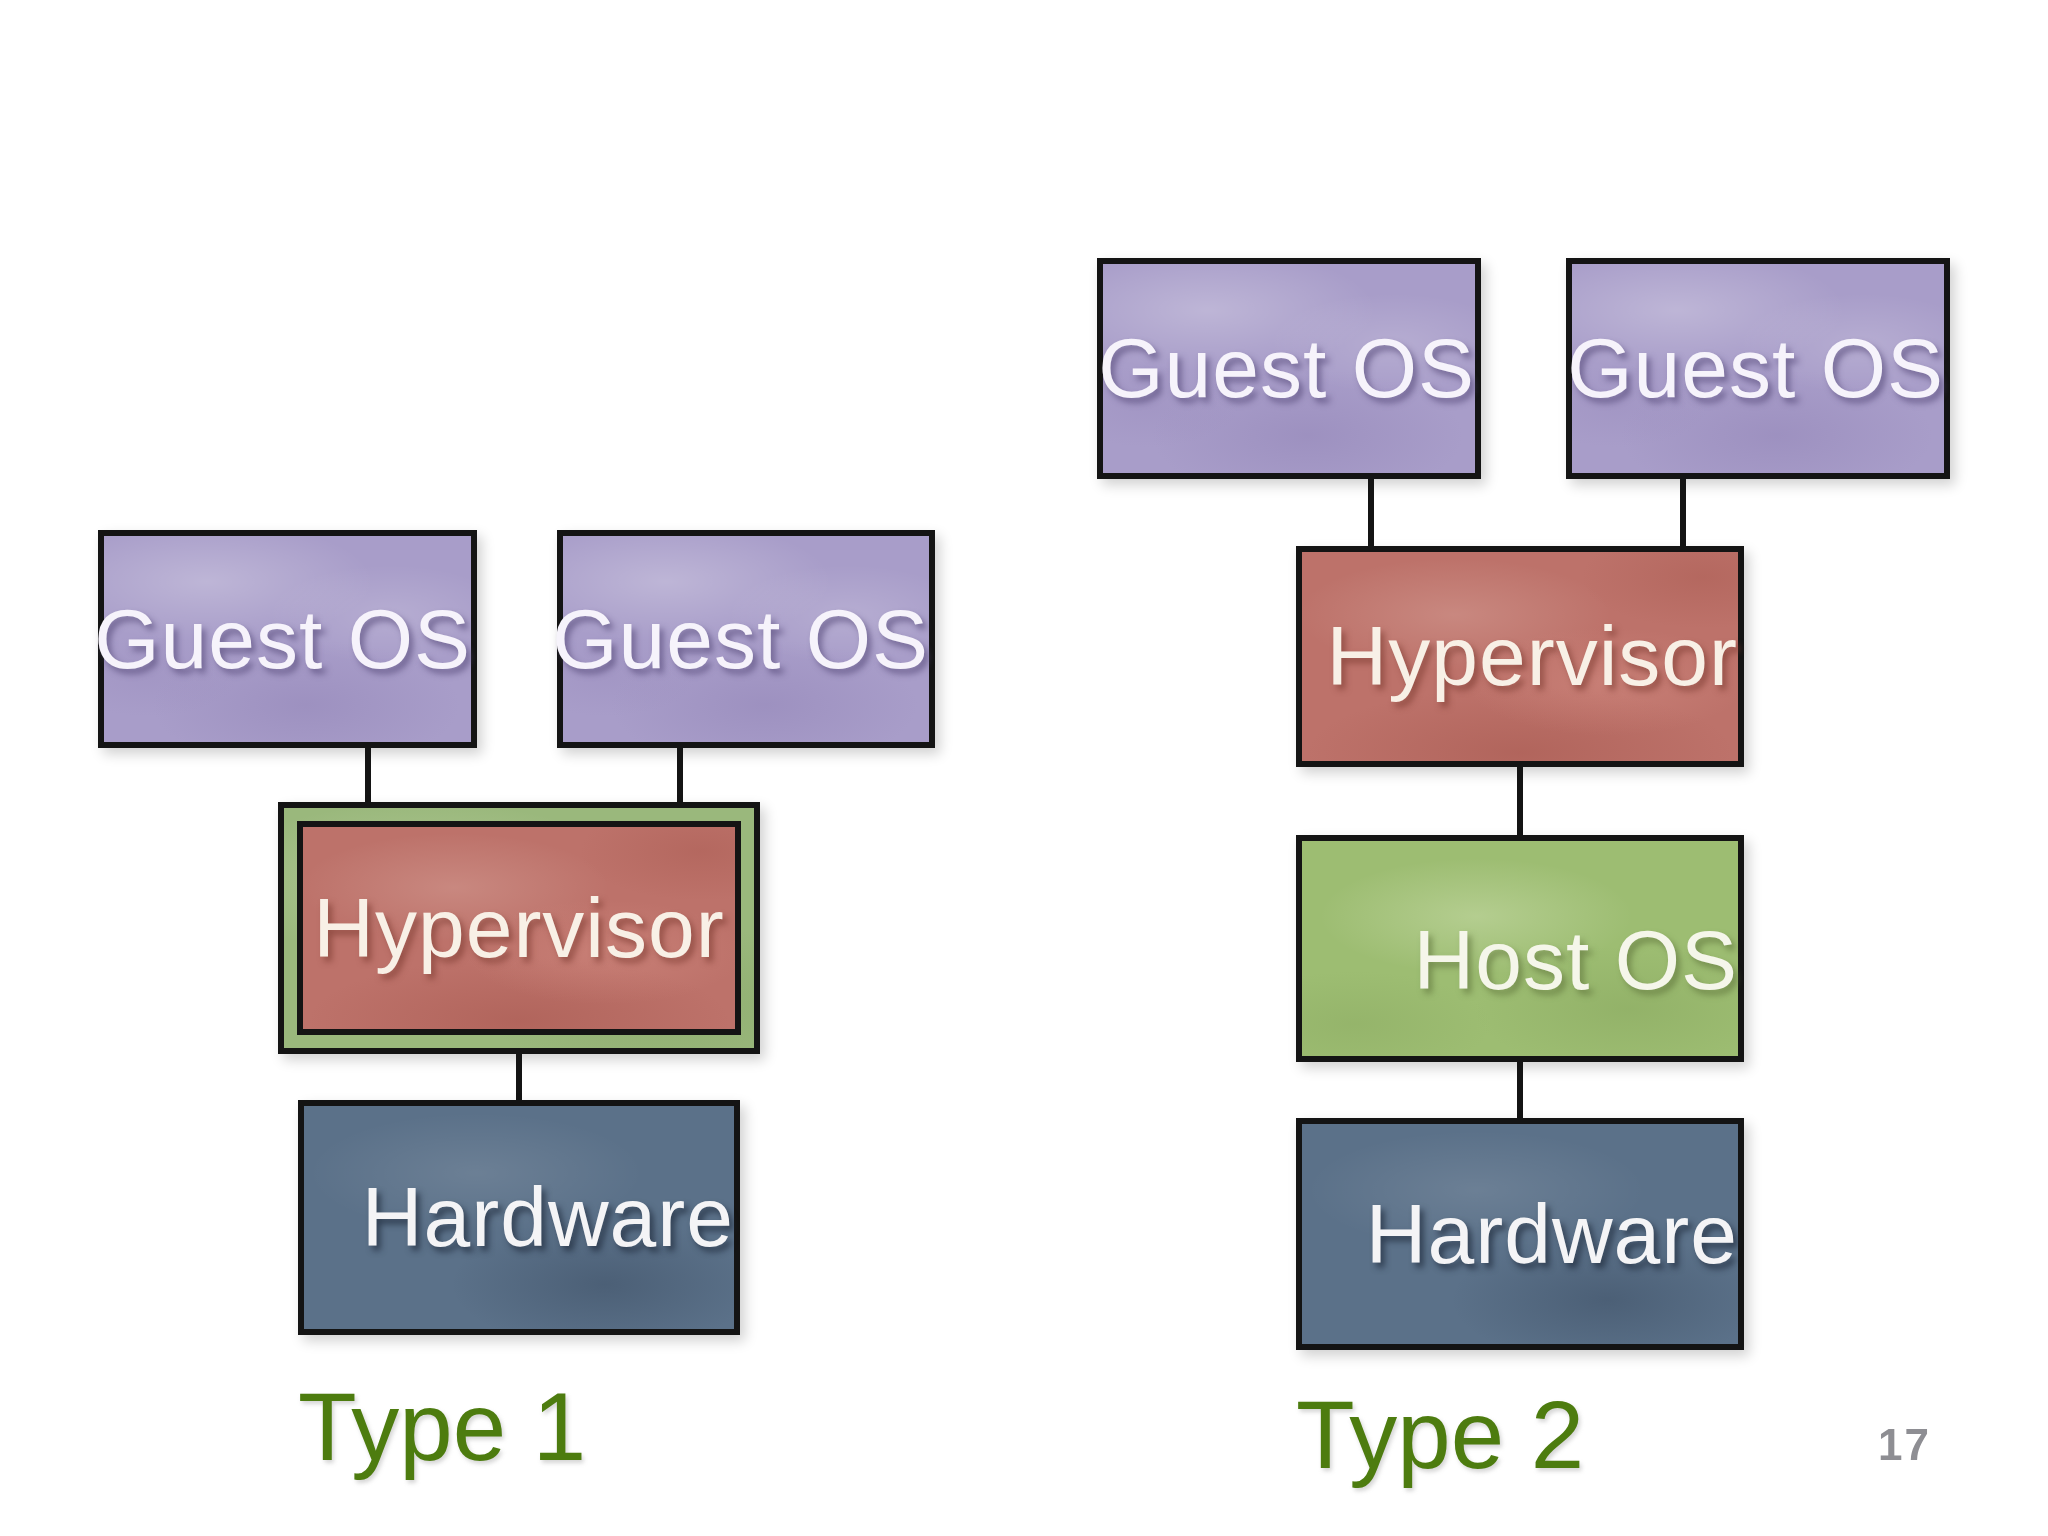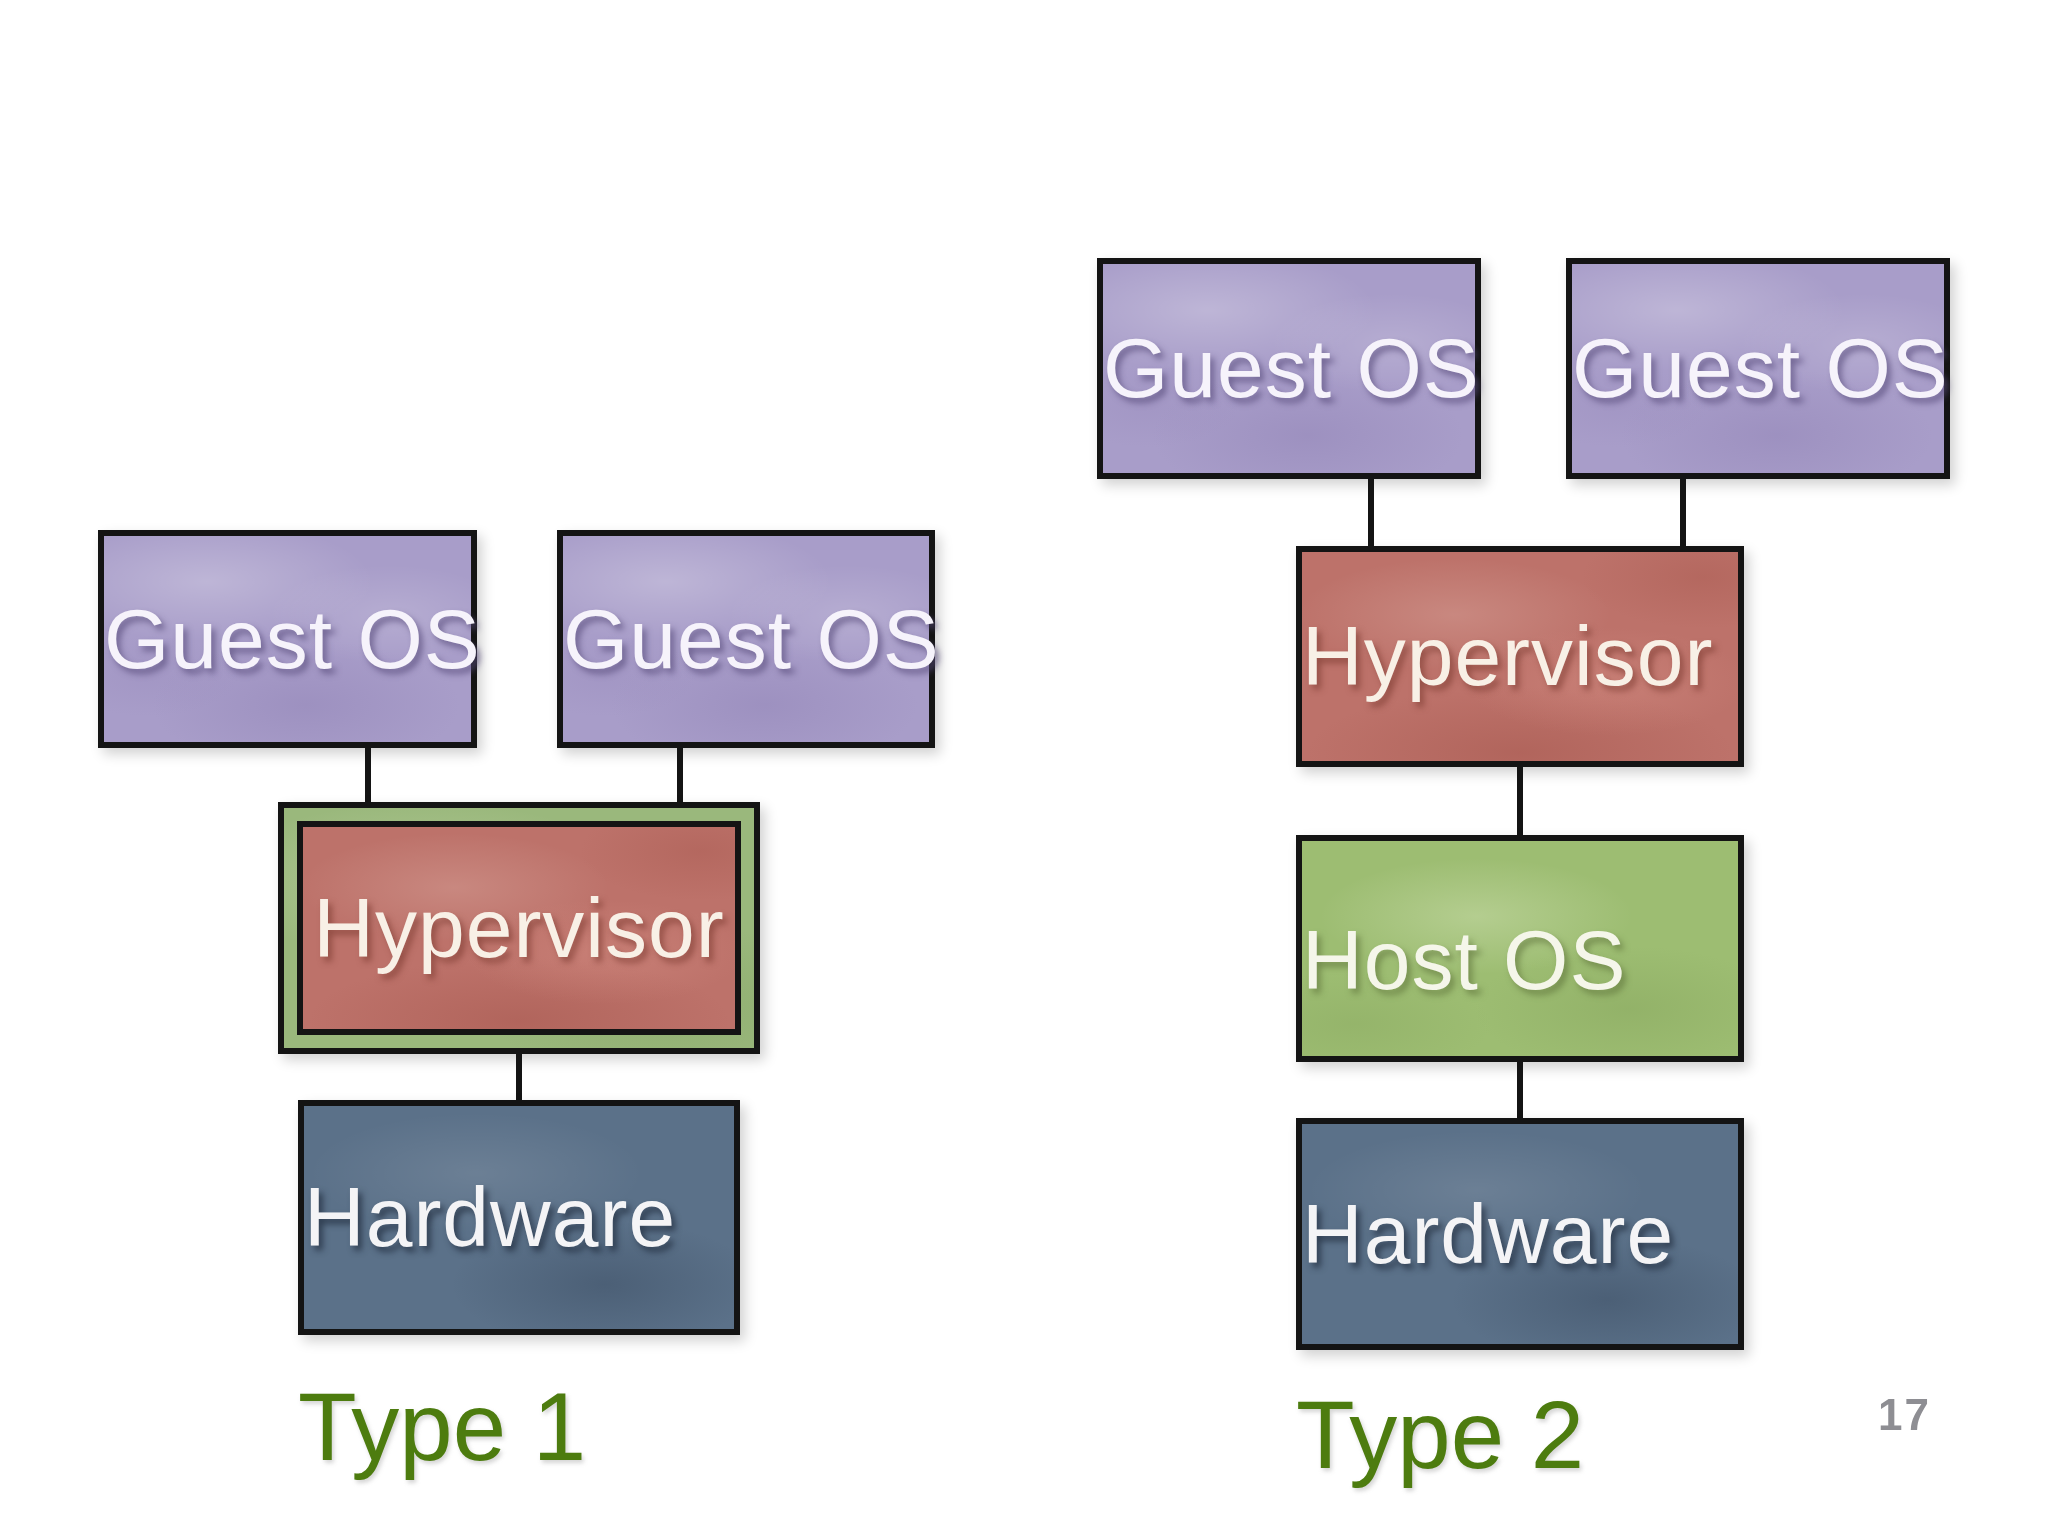--- a/index.html
+++ b/index.html
@@ -31,21 +31,21 @@
     white-space: nowrap;
   }
 
   
   .box {
     position: absolute;
     box-sizing: border-box;
     border: 6px solid #141414;
     display: flex;
     align-items: center;
-    justify-content: flex-start;
+    justify-content: flex-end;
     box-shadow: 5px 6px 12px rgba(0,0,0,0.18);
   }
   .box-label {
     font-size: 84px;
     font-weight: 400;
     letter-spacing: 1px;
     white-space: nowrap;
   }
 
   
@@ -136,21 +136,21 @@
     font-weight: 400;
     color: #4d7c0f;
     text-shadow: 2px 3px 4px rgba(150,150,150,0.40);
     white-space: nowrap;
   }
 
   
   .page-number {
     position: absolute;
     left: 1878px;
-    top: 1390px;
+    top: 1420px;
     height: 52px;
     overflow: hidden;
     color: #8e8e93;
     font-size: 44px;
     font-weight: 700;
     letter-spacing: 2px;
   }
 
   
   .t1-guest-left   { left:  98px; top: 530px; width: 379px; height: 218px; }

